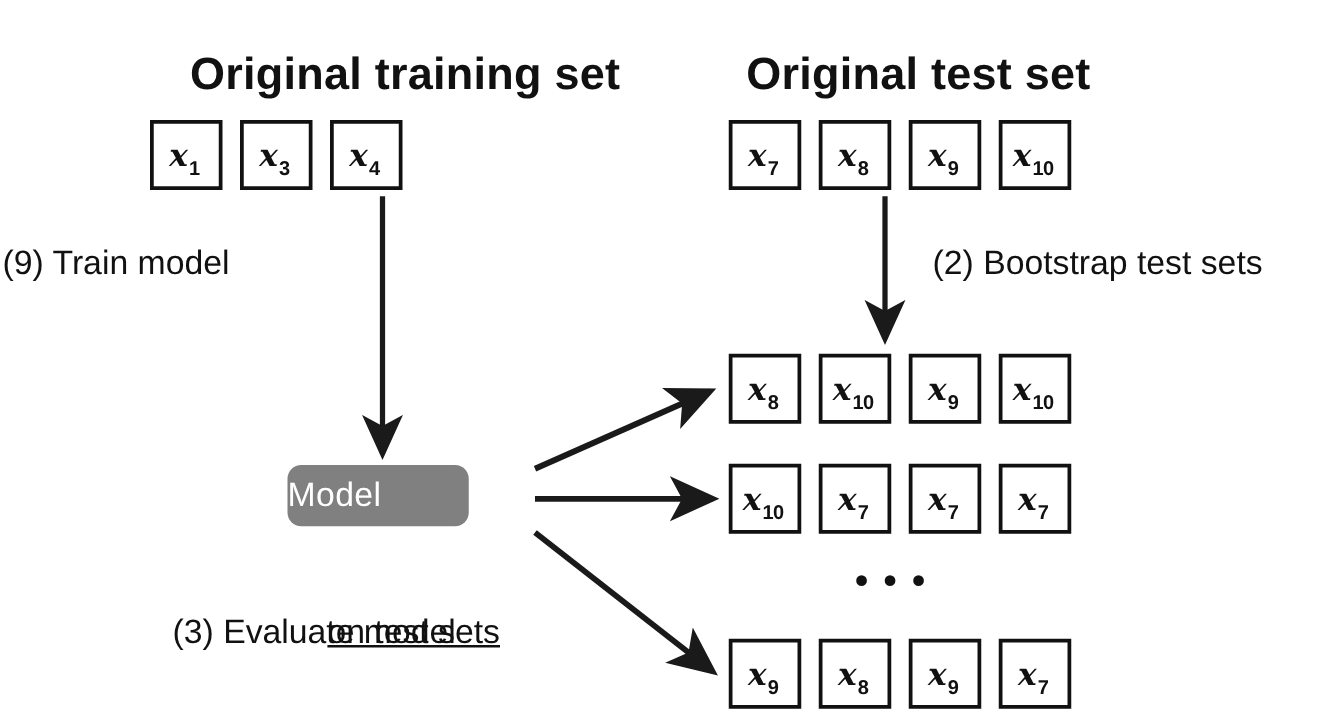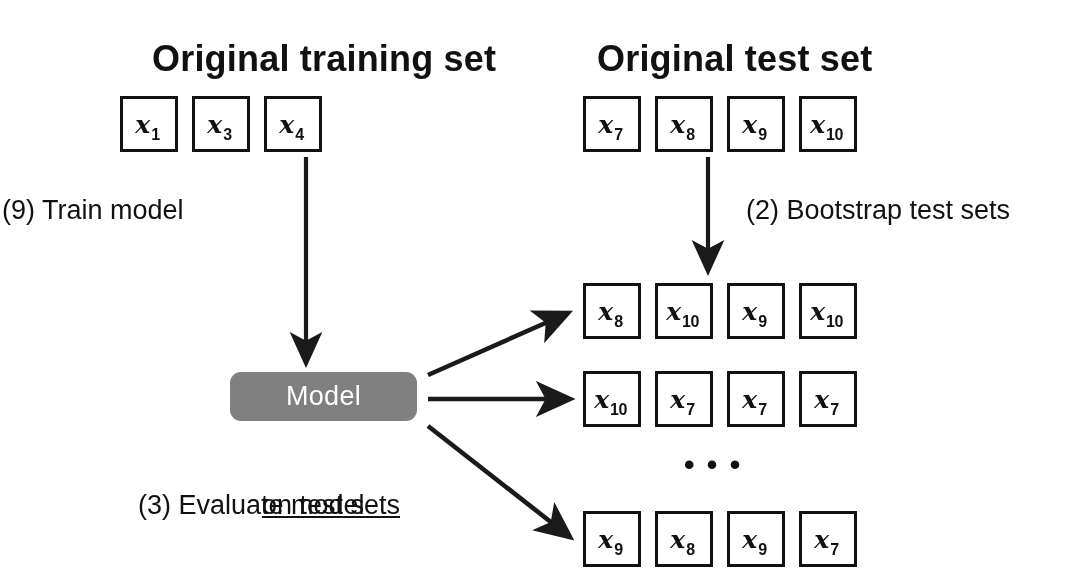--- a/index.html
+++ b/index.html
@@ -69,27 +69,27 @@
     vertical-align: baseline;
     position: relative;
     top: 7px;
     left: 1px;
     letter-spacing: -0.5px;
   }
   .model-box {
     position: absolute;
     left: 230px;
     top: 372px;
-    width: 187px;
+    width: 145px;
     height: 49px;
     background: #808080;
     border-radius: 11px;
     display: flex;
     align-items: center;
-    justify-content: center;
+    justify-content: flex-start;
   }
   .model-box .model-label {
     color: #ffffff;
     font-size: 27px;
     font-weight: 400;
     letter-spacing: 0.3px;
   }
   .ellipsis {
     position: absolute;
     font-size: 30px;

